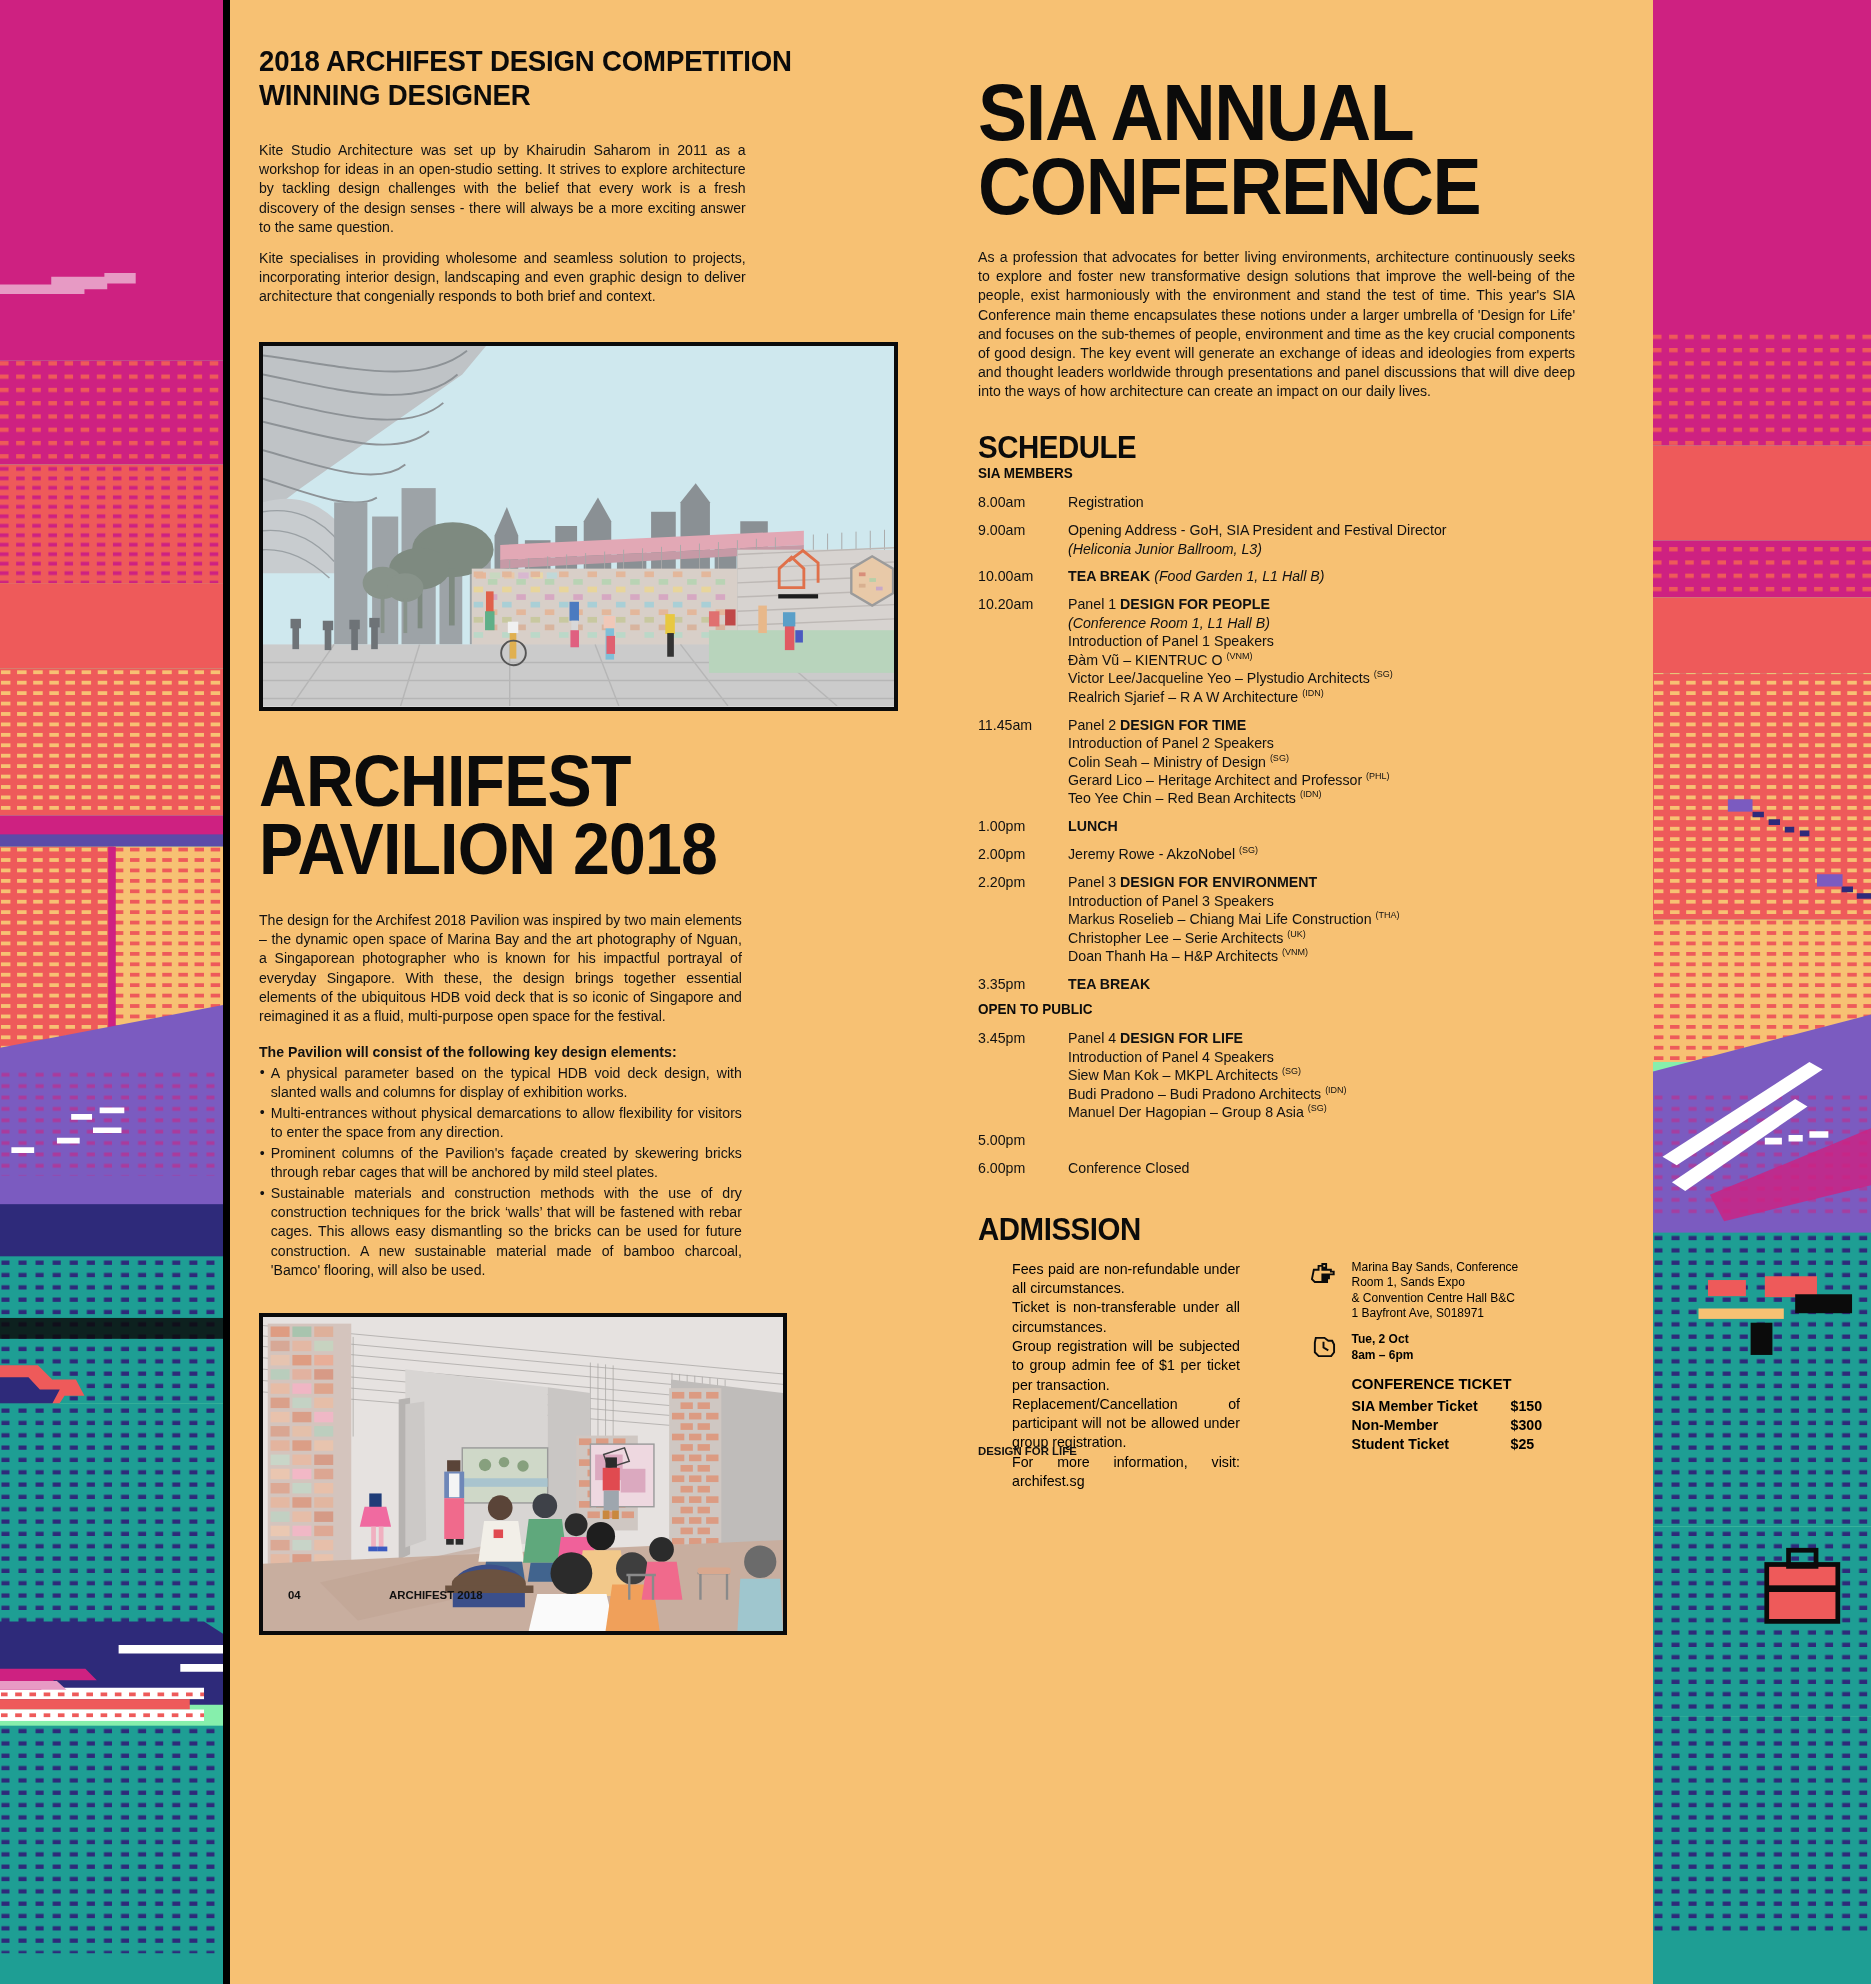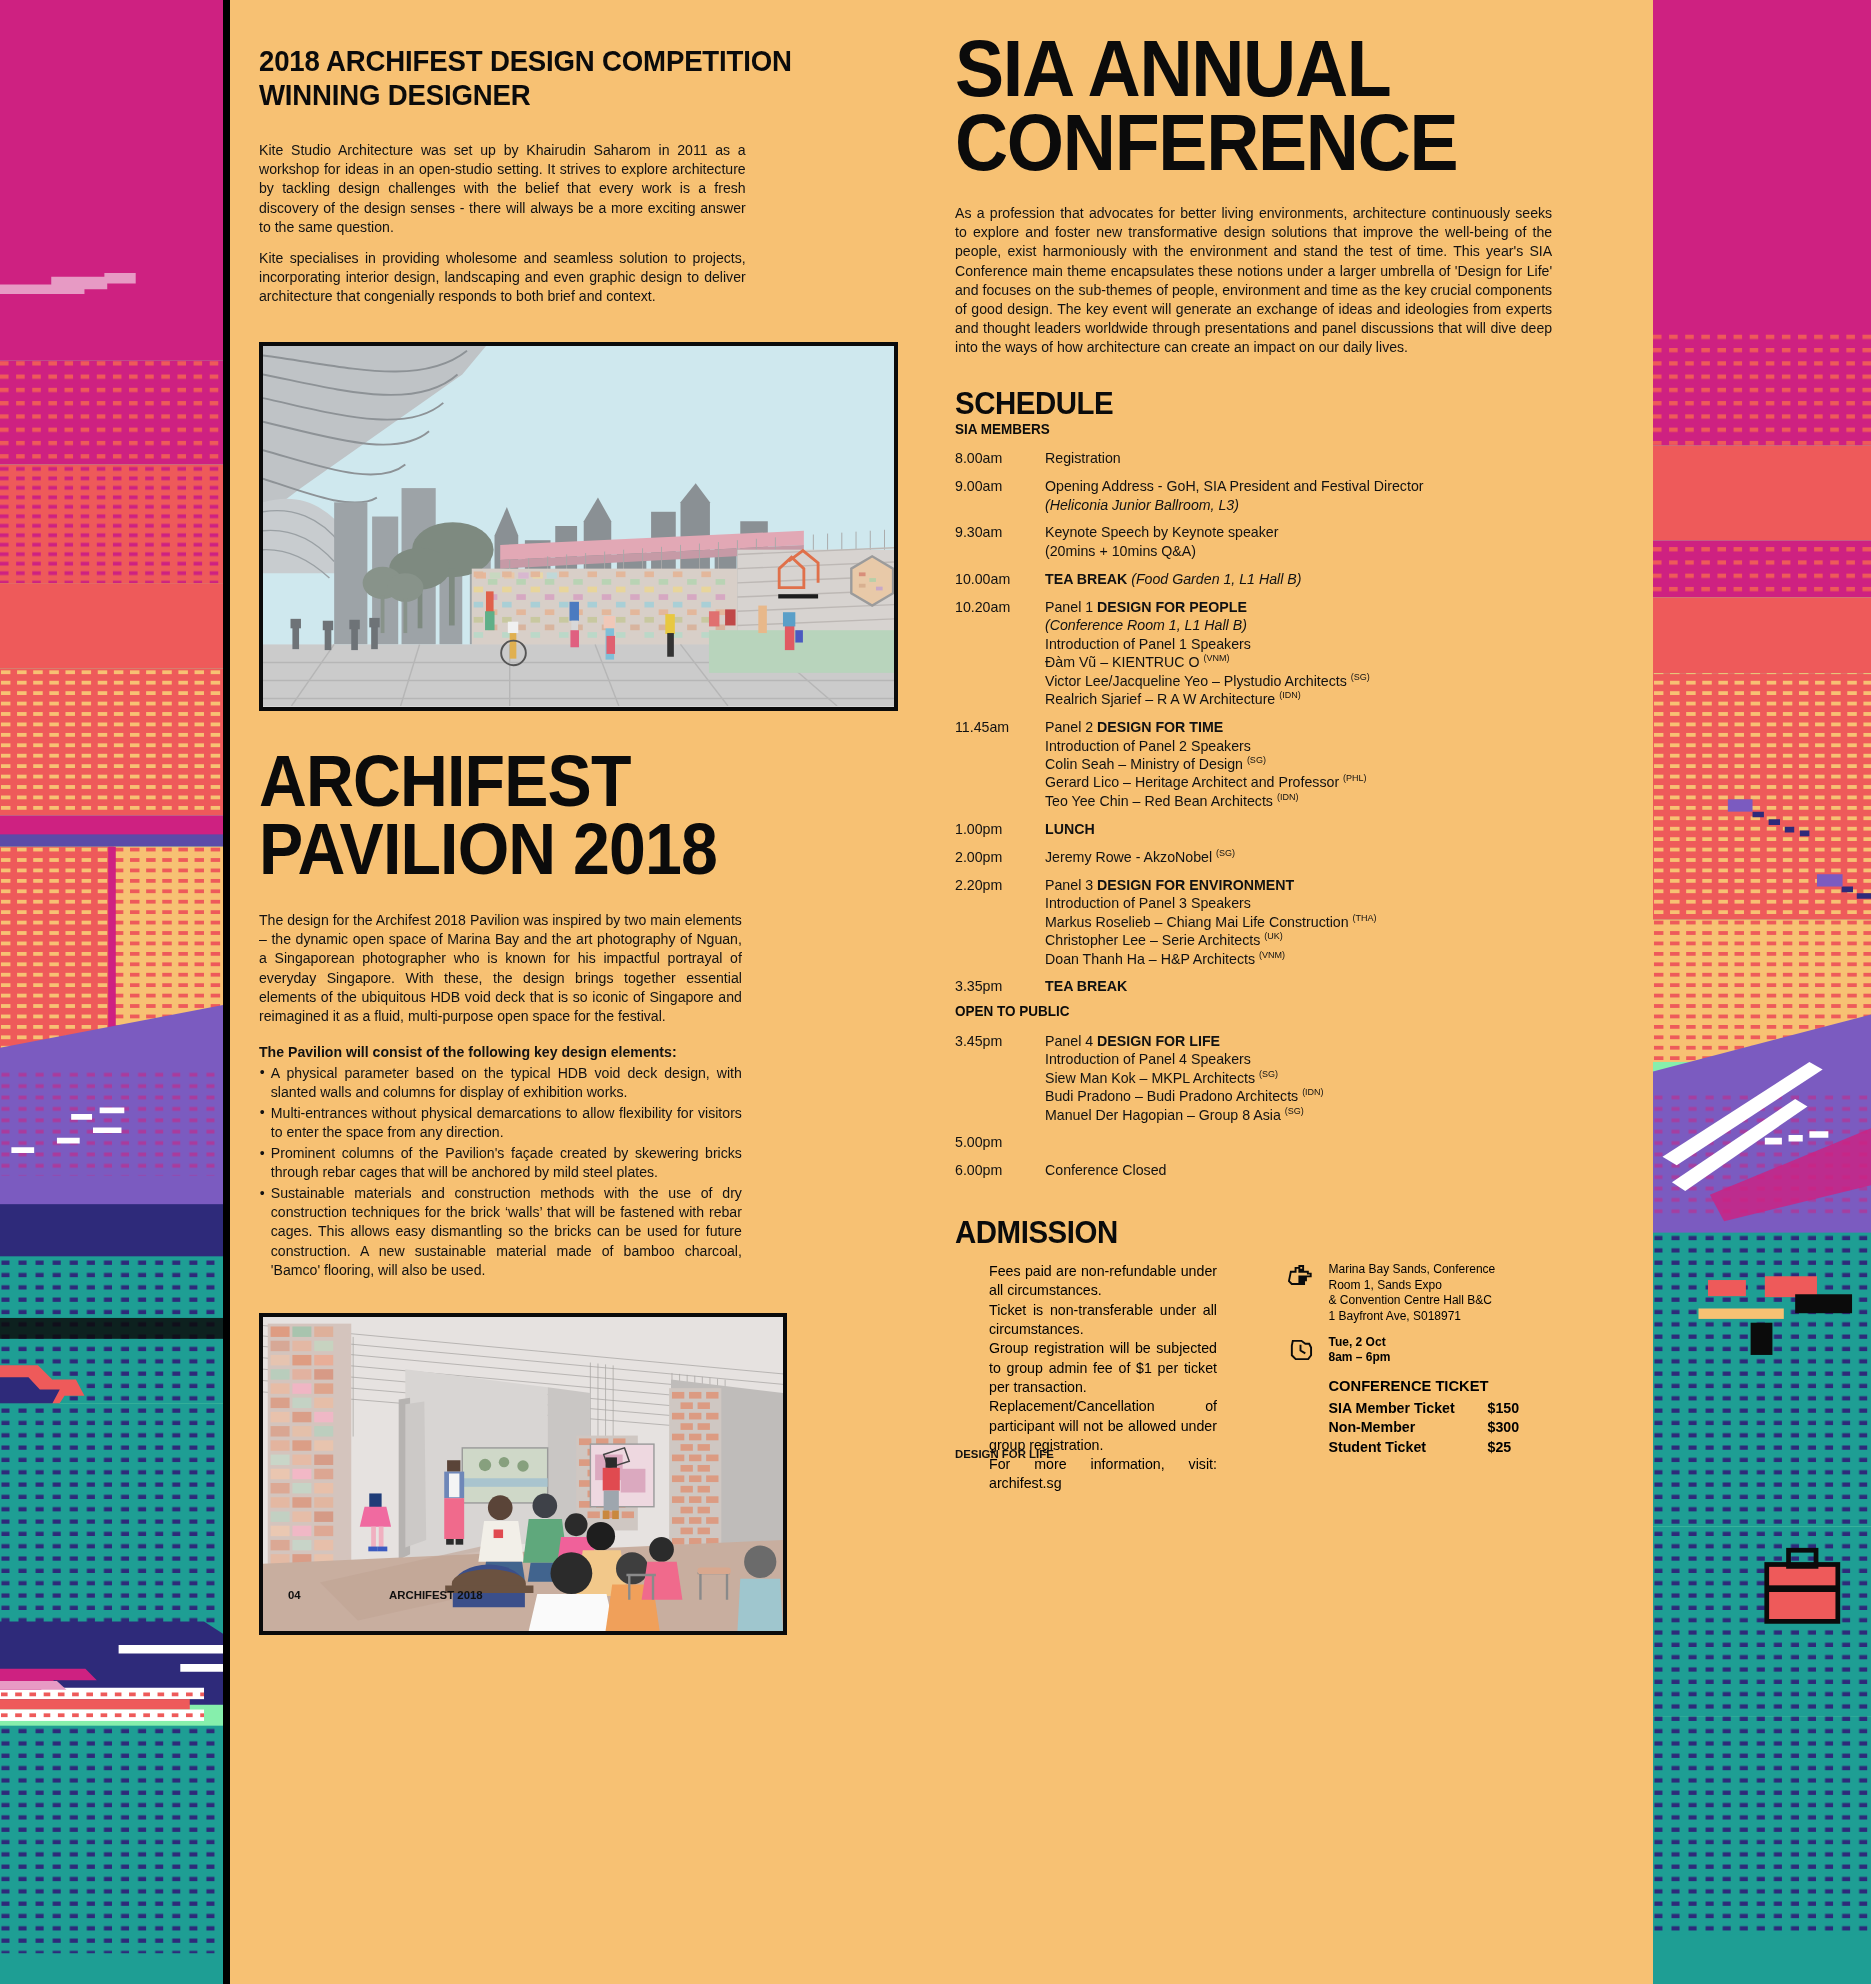--- a/index.html
+++ b/index.html
@@ -35,21 +35,21 @@
   
   #paper {
     position: absolute;
     left: 230px; top: 0;
     width: 1423px; height: 1985px;
     background: #F7C173;
   }
 
   .col { position: absolute; top: 0; }
   #col-left  { left: 29px;   width: 654px; }
-  #col-right { left: 725px; width: 664px; }
+  #col-right { left: 748px; width: 664px; margin-top: 44px; }
 
   
   .display {
     font-family: "Liberation Sans", sans-serif;
     font-weight: 700;
     color: #0b0b0b;
     letter-spacing: -0.2px;
     line-height: 0.95;
     transform: scaleX(0.92);
     transform-origin: left top;
@@ -906,27 +906,20 @@
             </div>
           </div>
           <div class="sched-row">
             <div class="sched-time">9.00am</div>
             <div class="sched-body">
               <div><span>Opening Address - GoH, SIA President and Festival Director</span></div>
               <div><span class="i">(Heliconia Junior Ballroom, L3)</span></div>
             </div>
           </div>
           <div class="sched-row">
-            <div class="sched-time">9.30am</div>
-            <div class="sched-body">
-              <div><span>Keynote Speech by Keynote speaker</span></div>
-              <div><span>(20mins + 10mins Q&amp;A)</span></div>
-            </div>
-          </div>
-          <div class="sched-row">
             <div class="sched-time">10.00am</div>
             <div class="sched-body">
               <div><span class="b">TEA BREAK</span><span class="i"> (Food Garden 1, L1 Hall B)</span></div>
             </div>
           </div>
           <div class="sched-row">
             <div class="sched-time">10.20am</div>
             <div class="sched-body">
               <div><span>Panel 1 </span><span class="b">DESIGN FOR PEOPLE</span></div>
               <div><span class="i">(Conference Room 1, L1 Hall B)</span></div>

